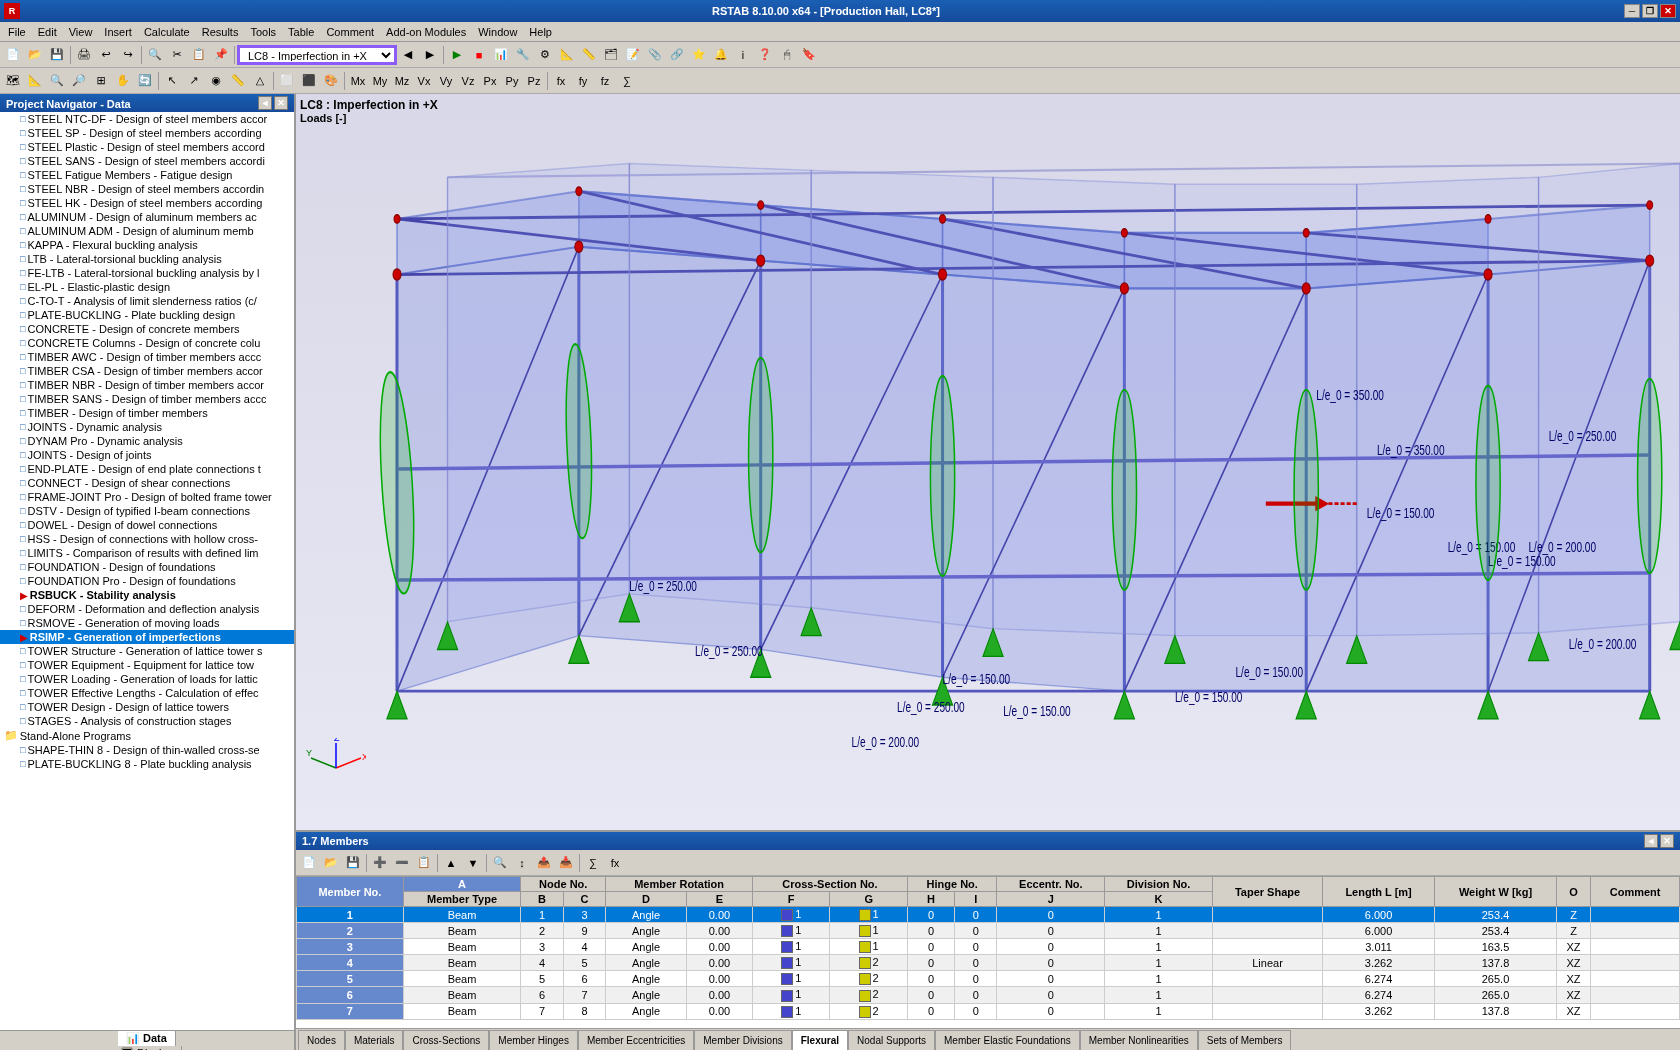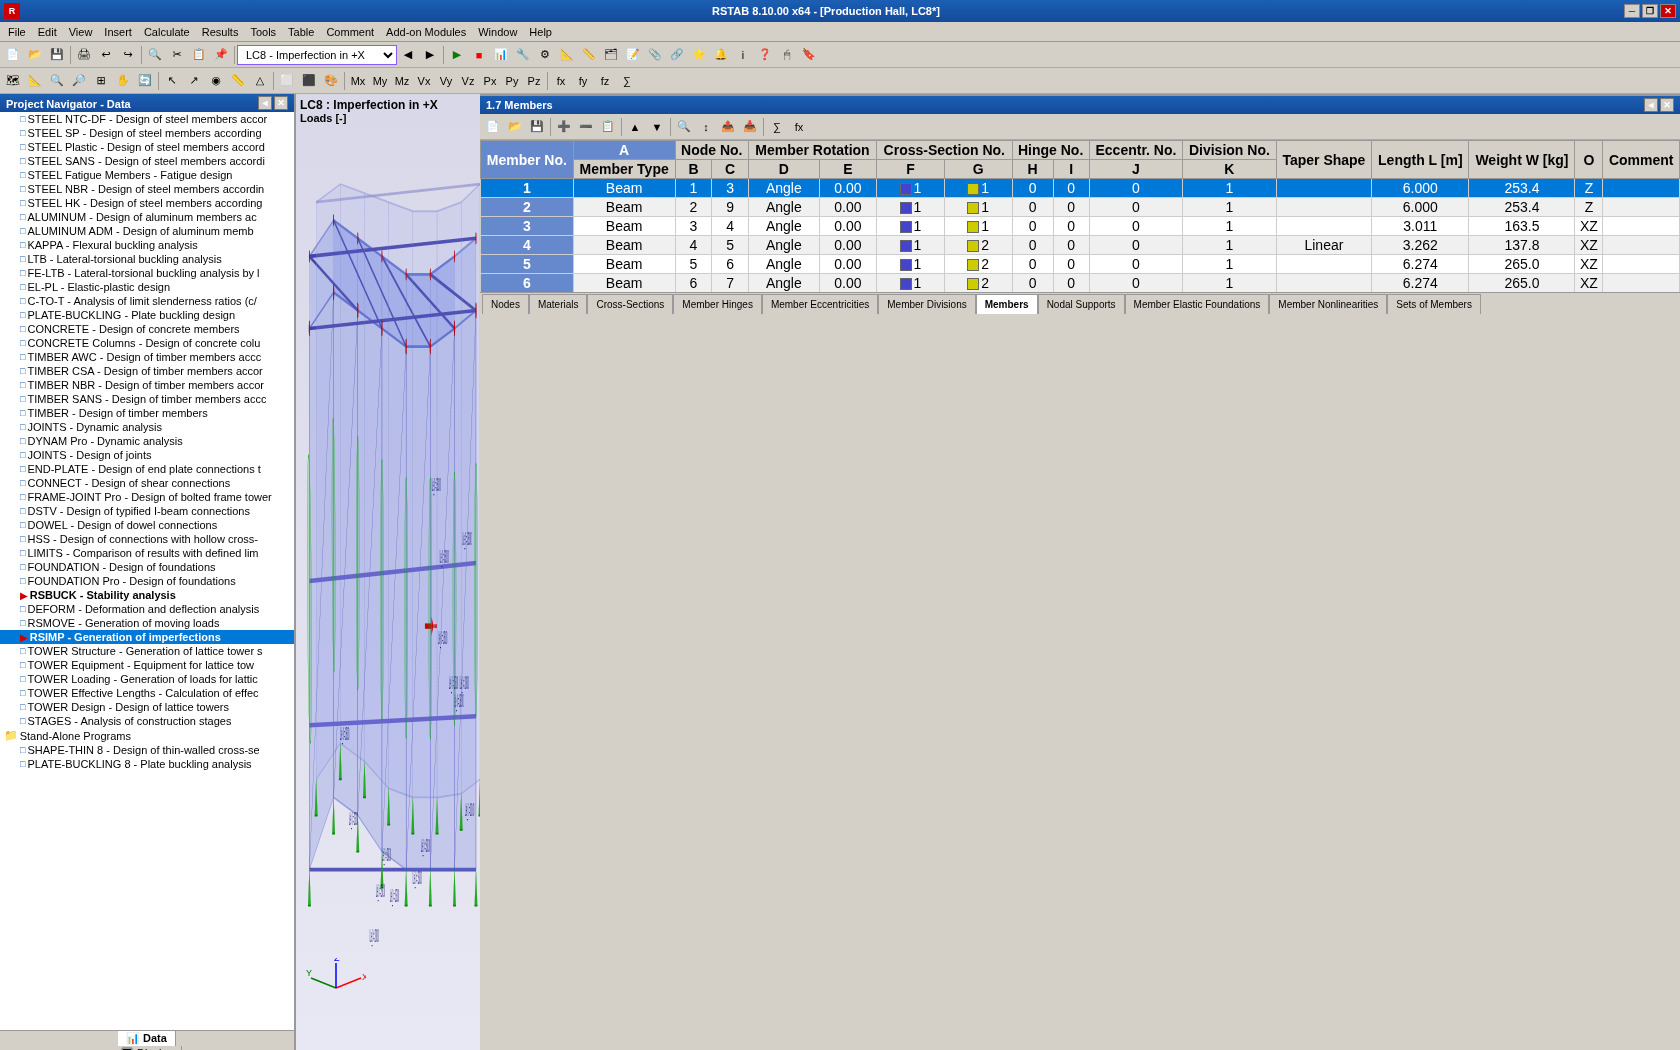--- a/index.html
+++ b/index.html
@@ -53,21 +53,21 @@
       width: 1px; height: 18px; background: #999; margin: 0 2px;
     }
     .tb-btn {
       width: 22px; height: 22px;
       background: #d4d0c8;
       border: 1px solid transparent;
       display: inline-flex; align-items: center; justify-content: center;
       font-size: 11px; cursor: pointer;
     }
     .tb-dropdown {
-      height: 20px; background: white; border: 1px solid #8b5cf6;
+      height: 20px; background: white; border: 3px solid #8b5cf6;
       padding: 1px 4px; font-size: 11px; min-width: 120px;
     }
 
     
     #main-layout {
       display: flex;
       height: calc(1050px - 22px - 20px - 26px - 26px);
       flex-direction: row;
     }
 
@@ -109,21 +109,21 @@
       white-space: nowrap;
       overflow: hidden;
     }
     .tree-item.selected { background: #0078d7; color: white; }
     .tree-label { overflow: hidden; text-overflow: ellipsis; }
 
     
     #right-panel {
       flex: 1;
       display: flex;
-      flex-direction: row;
+      flex-direction: column;
       background: #d4d0c8;
       overflow: hidden;
     }
 
     
     #viewport {
       flex: 1;
       background: #e8e8f0;
       position: relative;
       overflow: hidden;
@@ -173,21 +173,21 @@
     }
 
     
     #data-table-container {
       flex: 1;
       overflow: auto;
       background: white;
     }
     #data-table {
       border-collapse: collapse;
-      font-size: 14px;
+      font-size: 11px;
       width: 100%;
       min-width: 1200px;
     }
     #data-table th {
       background: #d4d0c8;
       border: 1px solid #999;
       padding: 1px 4px;
       text-align: center;
       font-weight: bold;
       white-space: nowrap;
@@ -971,21 +971,21 @@
       </div>
 
       <div id="bottom-tabs">
 
       <div class="btab">Nodes</div>
           <div class="btab">Materials</div>
           <div class="btab">Cross-Sections</div>
           <div class="btab">Member Hinges</div>
           <div class="btab">Member Eccentricities</div>
           <div class="btab">Member Divisions</div>
-          <div class="btab active">Members</div>
+          <div class="btab active">Flexural</div>
           <div class="btab">Nodal Supports</div>
           <div class="btab">Member Elastic Foundations</div>
           <div class="btab">Member Nonlinearities</div>
           <div class="btab">Sets of Members</div>
         </div>
     </div>
   </div>
 </div>
 
 </body></html>

